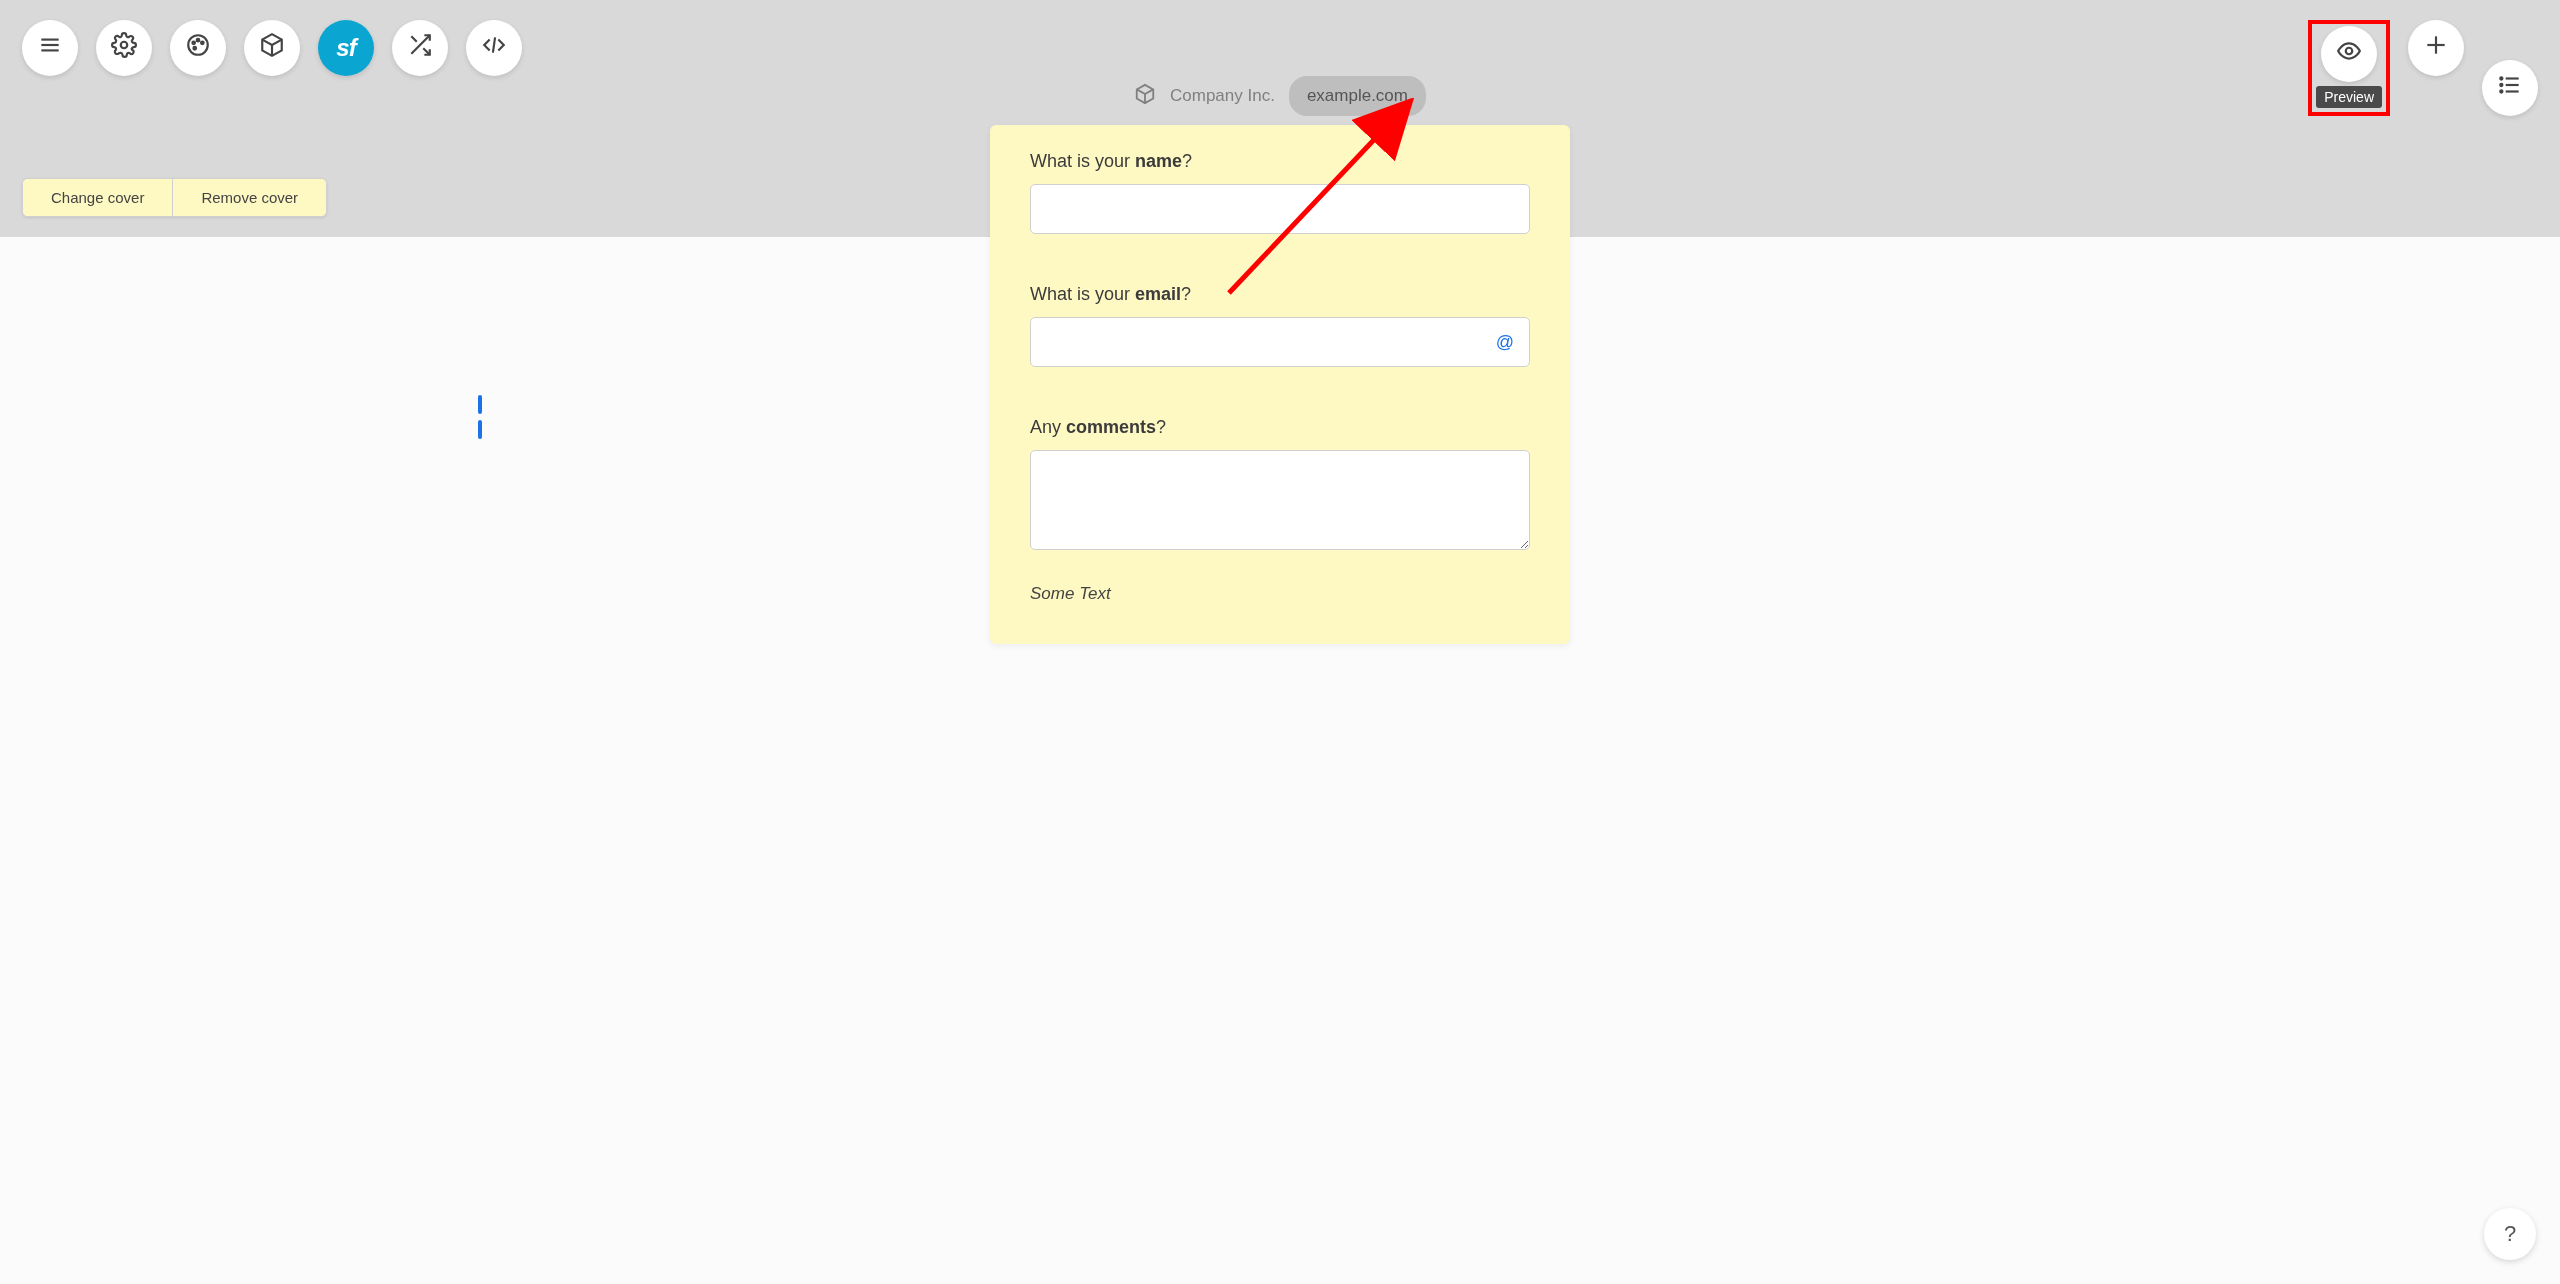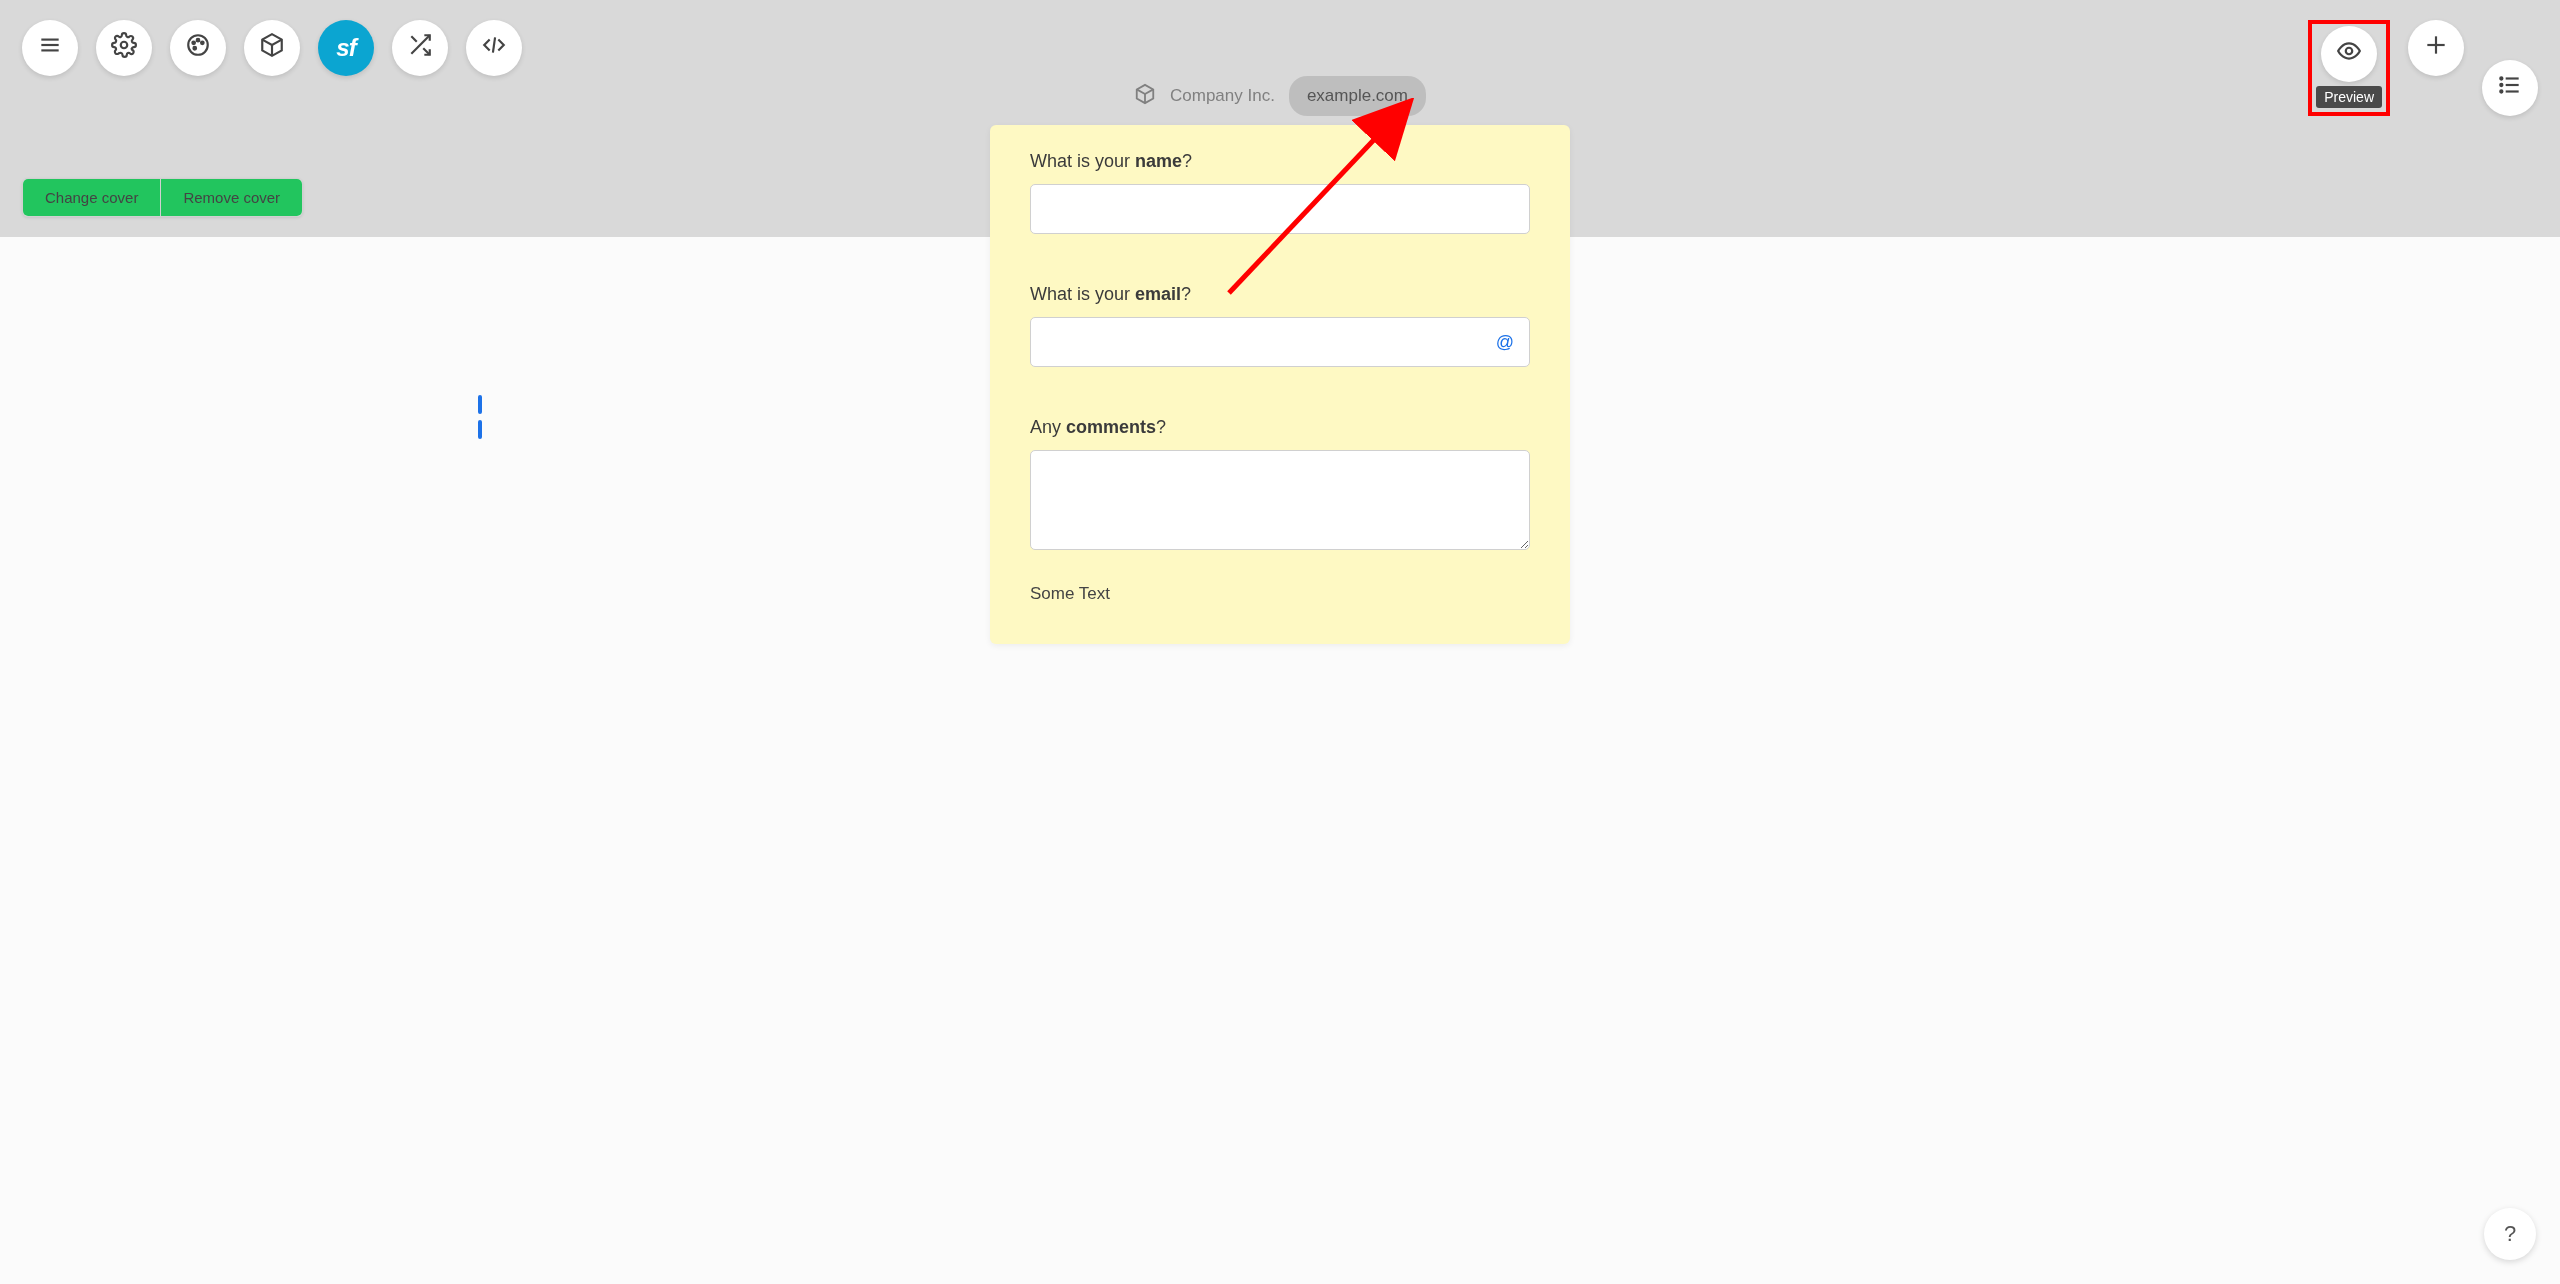--- a/index.html
+++ b/index.html
@@ -96,22 +96,22 @@
     position:absolute;
     left:22px;bottom:20px;
     display:flex;
     border:1px solid var(--border);
     border-radius:6px;
     overflow:hidden;
     background:#fff;
     box-shadow:0 1px 3px rgba(0,0,0,.1);
   }
   .cover-actions button{
-    border:none;background:#22c55e;
-    padding:10px 22px;
+    border:none;background:#fef9c3;
+    padding:10px 28px;
     font-size:15px;
     color:#444;
     cursor:pointer;
   }
   .cover-actions button:first-child{border-right:1px solid var(--border);}
   
   .card{
     position:absolute;
     top:125px;
     left:50%;transform:translateX(-50%);
@@ -134,21 +134,21 @@
   }
   .input{height:50px;}
   .input.email{position:relative;}
   .email-wrap{position:relative;}
   .email-wrap .at{
     position:absolute;right:16px;top:50%;transform:translateY(-50%);
     color:#1d72e8;font-size:18px;font-weight:400;
   }
   .textarea{height:100px;resize:both;}
   .heading-one{font-size:38px;font-weight:700;margin:10px 0 20px 0;color:#1e1e1e;}
-  .some-text{font-size:17px;color:#444;}
+  .some-text{font-size:17px;color:#444;font-style:italic;}
   
   .sel-handle{
     position:absolute;
     width:4px;height:44px;
     display:flex;flex-direction:column;justify-content:space-between;
   }
   .sel-handle span{display:block;width:4px;height:19px;background:#1d72e8;border-radius:2px;}
   .sel-left{left:478px;top:395px;}
   .sel-right{left:1078px;top:395px;}
   

